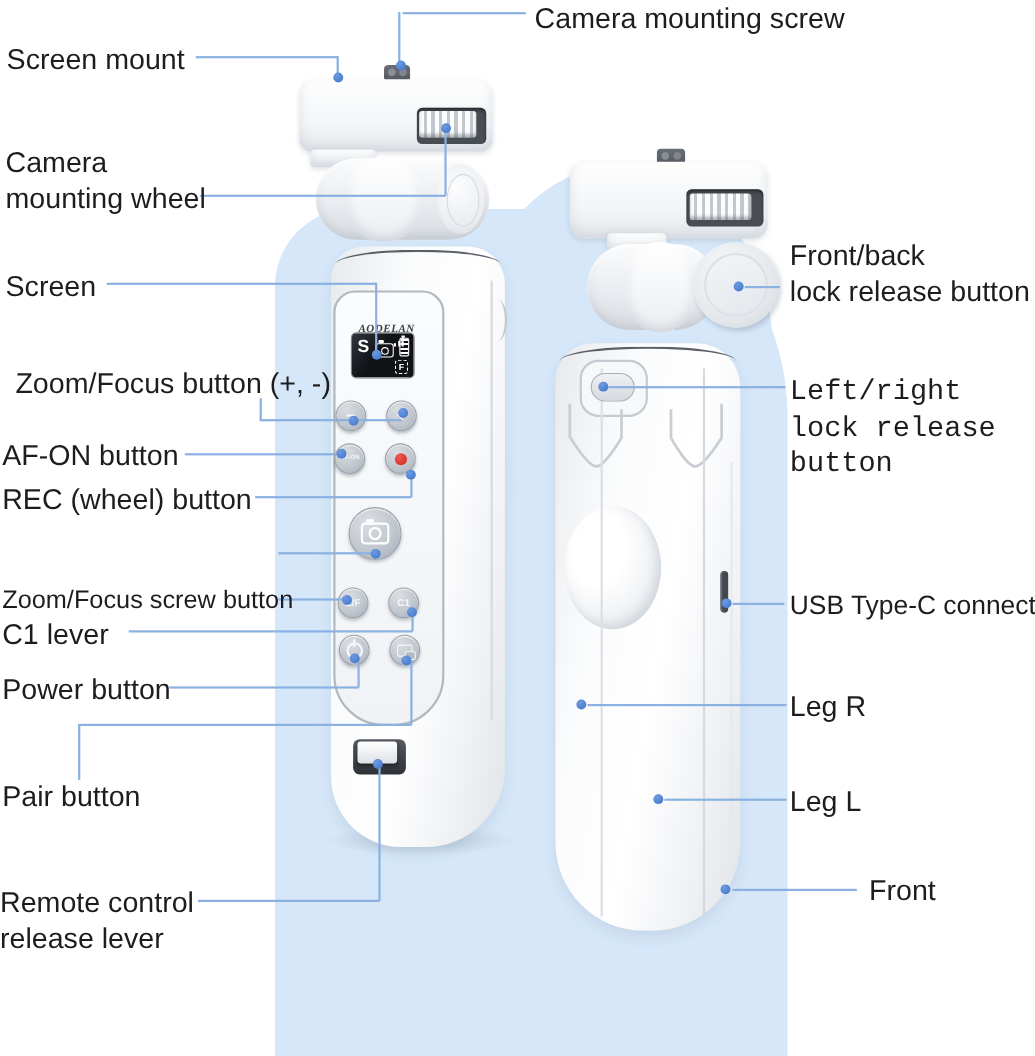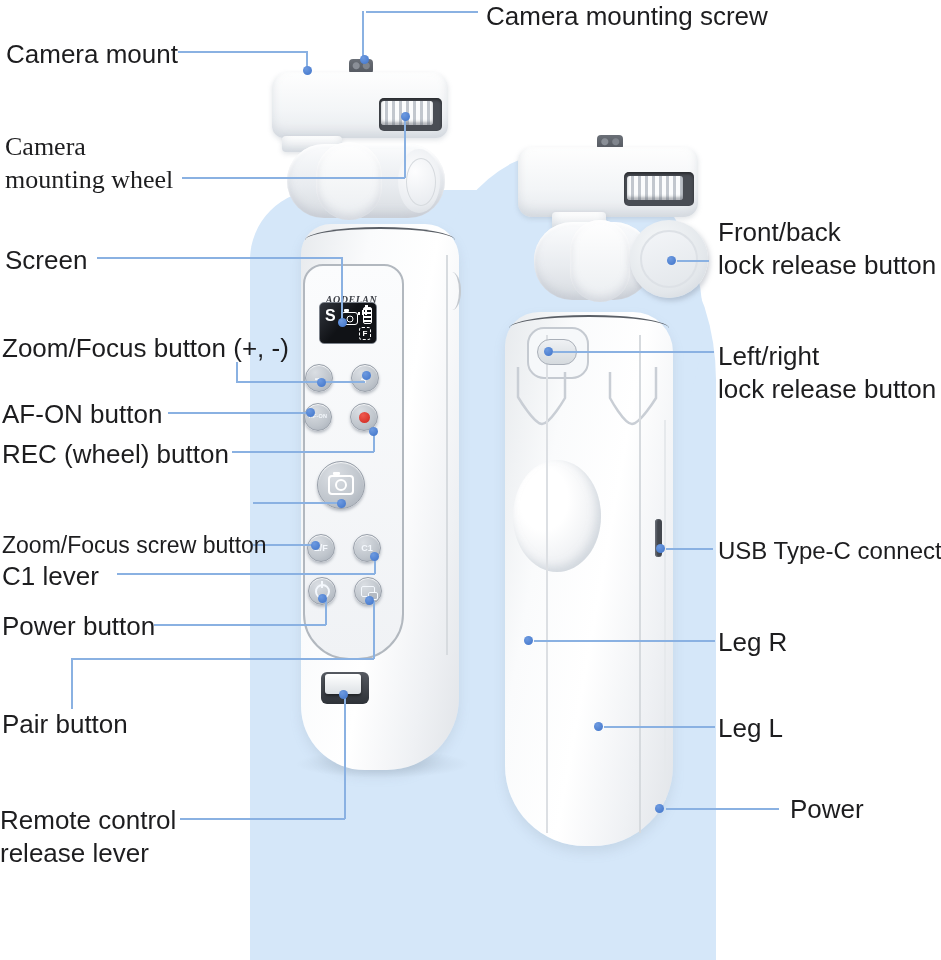--- a/index.html
+++ b/index.html
@@ -238,36 +238,36 @@
   <b class="dot" style="left:318px;top:594px;"></b>
   <b class="dot" style="left:365px;top:596px;"></b>
   <b class="dot" style="left:339px;top:690px;"></b>
   <b class="dot" style="left:667px;top:256px;"></b>
   <b class="dot" style="left:544px;top:347px;"></b>
   <b class="dot" style="left:656px;top:544px;"></b>
   <b class="dot" style="left:524px;top:636px;"></b>
   <b class="dot" style="left:594px;top:722px;"></b>
   <b class="dot" style="left:655px;top:804px;"></b>
 
-  <div class="lbl" style="left:6px;top:38px;">Camera mount</div>
+  <div class="lbl" style="left:6px;top:38px;">Screen mount</div>
   <div class="lbl" style="left:486px;top:0px;">Camera mounting screw</div>
-  <div class="lbl ml" style="left:5px;top:131px;font-family:Liberation Serif, serif;">Camera
+  <div class="lbl ml" style="left:5px;top:131px;">Camera
 mounting wheel</div>
   <div class="lbl" style="left:5px;top:244px;">Screen</div>
-  <div class="lbl" style="left:2px;top:332px;">Zoom/Focus button (+, -)</div>
+  <div class="lbl" style="left:14px;top:332px;">Zoom/Focus button (+, -)</div>
   <div class="lbl" style="left:2px;top:398px;">AF-ON button</div>
   <div class="lbl" style="left:2px;top:438px;">REC (wheel) button</div>
   <div class="lbl sm" style="left:2px;top:531px;">Zoom/Focus screw button</div>
   <div class="lbl" style="left:2px;top:560px;">C1 lever</div>
   <div class="lbl" style="left:2px;top:610px;">Power button</div>
   <div class="lbl" style="left:2px;top:708px;">Pair button</div>
   <div class="lbl ml" style="left:0px;top:804px;">Remote control
 release lever</div>
   <div class="lbl ml" style="left:718px;top:216px;">Front/back
 lock release button</div>
-  <div class="lbl ml" style="left:718px;top:340px;">Left/right
+  <div class="lbl ml" style="left:718px;top:340px;font-family:Liberation Mono, monospace;">Left/right
 lock release button</div>
   <div class="lbl s24" style="left:718px;top:536px;">USB Type-C connector</div>
   <div class="lbl" style="left:718px;top:626px;">Leg R</div>
   <div class="lbl" style="left:718px;top:712px;">Leg L</div>
-  <div class="lbl" style="left:790px;top:793px;">Power</div>
+  <div class="lbl" style="left:790px;top:793px;">Front</div>
 
 </div>
 
 </body></html>

